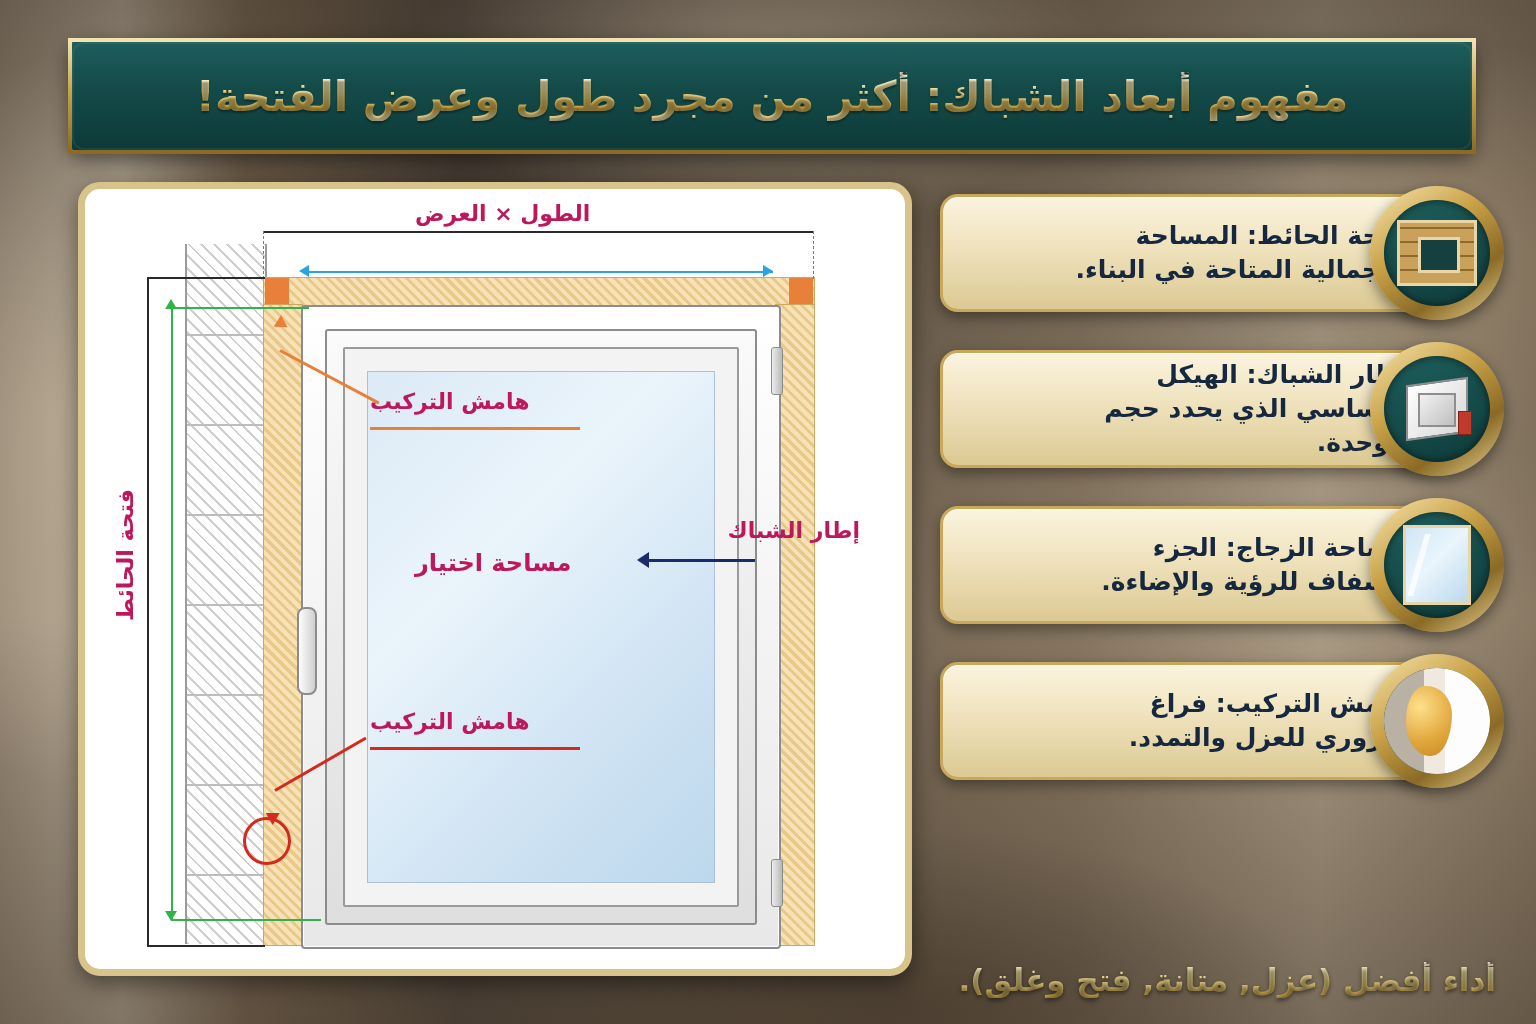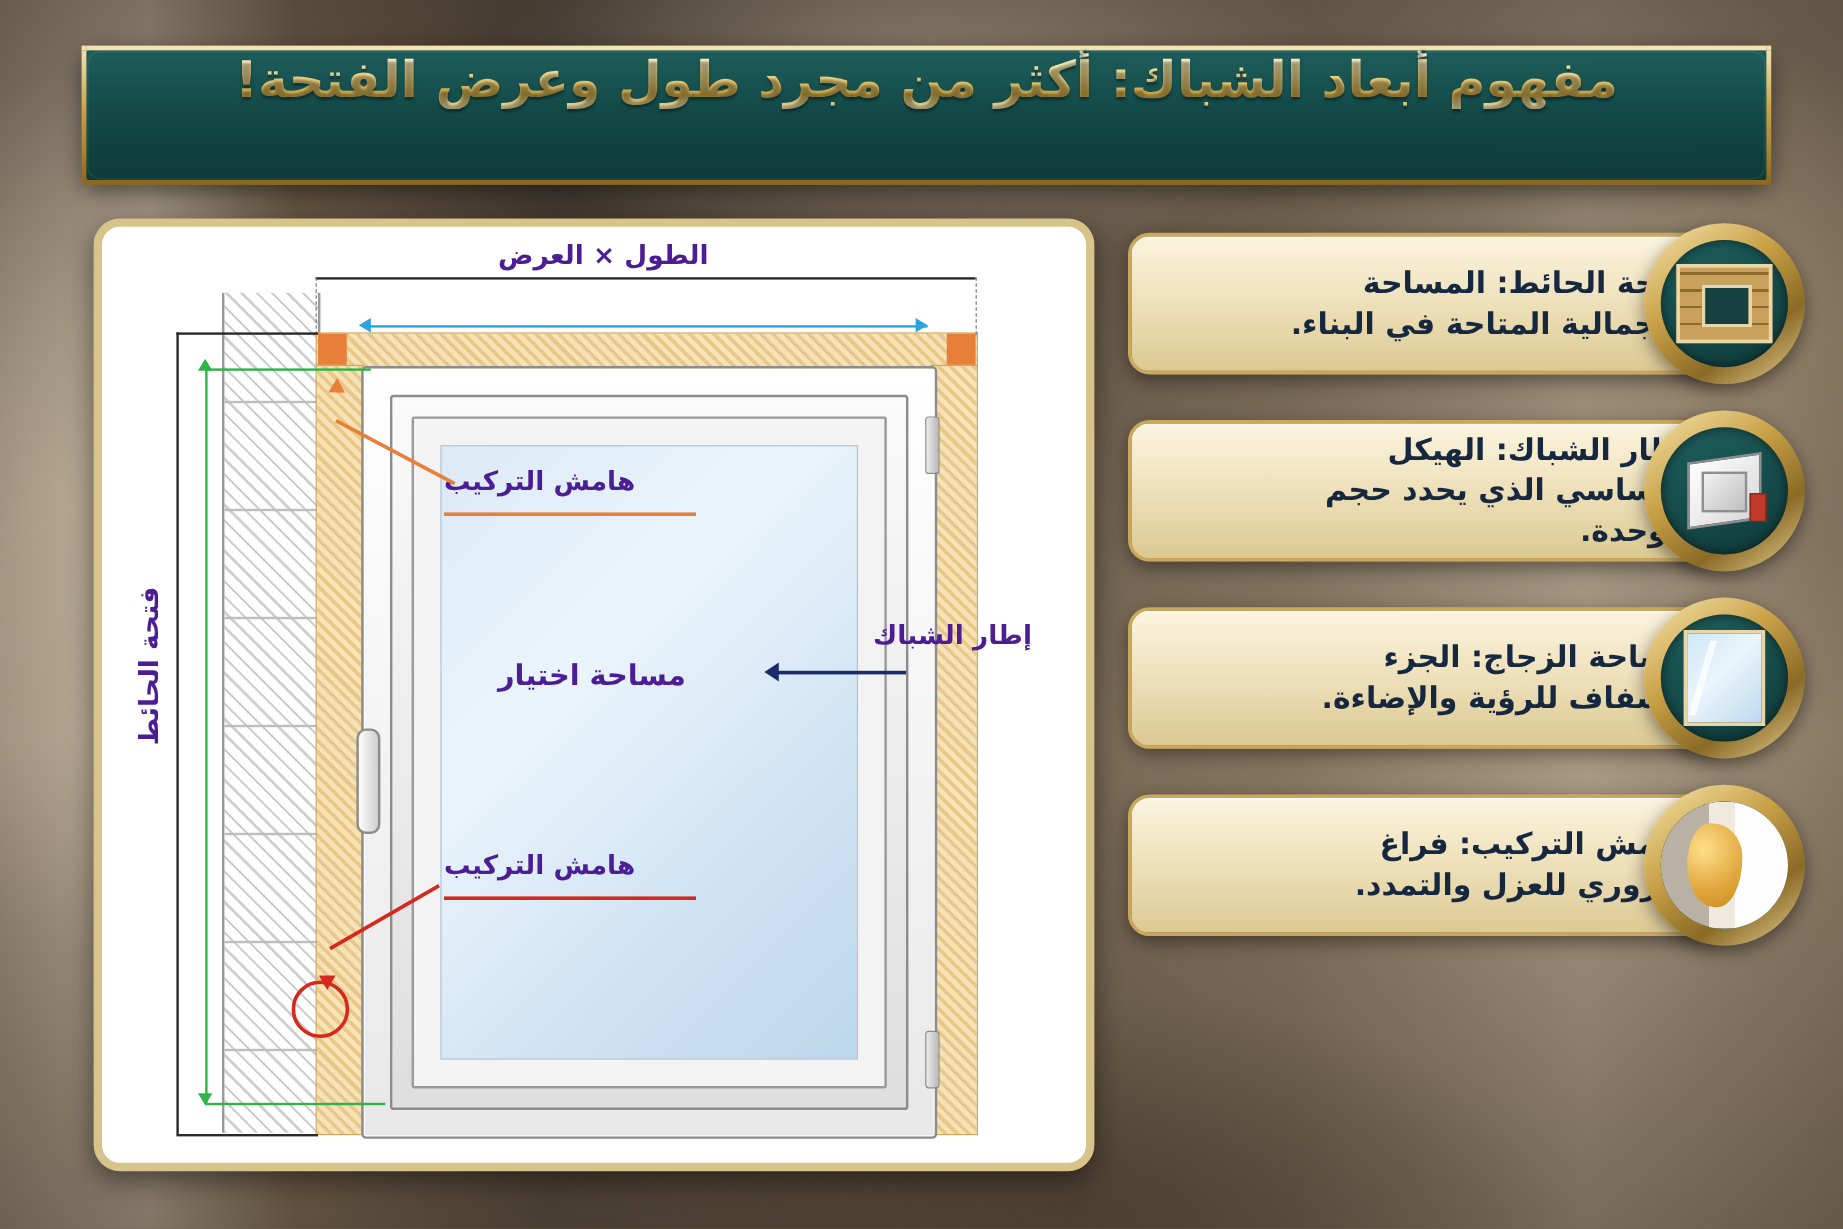--- a/index.html
+++ b/index.html
@@ -26,21 +26,21 @@
   }
 
   
   .title-banner{
     position:absolute;left:68px;top:38px;width:1400px;height:108px;
     border-radius:16px;
     background:linear-gradient(180deg,#1d5d5b 0%,#134a48 45%,#0d3a39 100%);
     border:4px solid;
     border-image:linear-gradient(180deg,#f3e3b0,#c9a34a 45%,#8d6a22) 1;
     box-shadow:0 6px 18px rgba(0,0,0,.45), inset 0 0 0 2px rgba(255,255,255,.06);
-    display:flex;align-items:flex-start;justify-content:center;
+    display:flex;align-items:center;justify-content:center;
   }
   .title-banner .txt{
     font-size:42px;font-weight:bold;letter-spacing:.5px;
     background:linear-gradient(180deg,#fff9e2 0%,#f0d98d 40%,#c9a545 75%,#f4e6b5 100%);
     -webkit-background-clip:text;background-clip:text;color:transparent;
     text-shadow:0 2px 2px rgba(0,0,0,.35);
     white-space:nowrap;
   }
 
   
@@ -106,21 +106,21 @@
   .hinge.top{top:40px;}
   .hinge.bot{bottom:40px;}
 
   
   .dim{position:absolute;}
   .dim-h{height:0;border-top:2px solid;}
   .dim-v{width:0;border-left:2px solid;}
   .tick{position:absolute;width:0;border-left:1px dashed #7a7a7a;}
   .arrowL,.arrowR,.arrowU,.arrowD{position:absolute;width:0;height:0;}
 
-  .lbl{position:absolute;font-weight:bold;color:#4c1d95;white-space:nowrap;}
+  .lbl{position:absolute;font-weight:bold;color:#be185d;white-space:nowrap;}
 
   
   .lead{position:absolute;height:0;}
 
   
   .logo{position:absolute;left:50%;transform:translateX(-50%);bottom:14px;text-align:center;}
   .logo .mark{display:flex;align-items:flex-end;justify-content:center;gap:2px;height:40px;}
   .logo .roof{width:0;height:0;border-left:30px solid transparent;border-right:30px solid transparent;border-bottom:24px solid #1f6fb2;}
   .logo .roof2{width:0;height:0;border-left:22px solid transparent;border-right:22px solid transparent;border-bottom:20px solid #14507f;margin-left:-34px;}
   .logo .name{font-size:22px;font-weight:bold;color:#1b4f86;margin-top:-6px;letter-spacing:.5px;}
@@ -316,13 +316,14 @@
         <div class="ico-foam">
             <div class="blob"></div>
           </div>
       </div>
     </div>
   </div>
 
 </div>
 
 <div class="footer">
+  <div class="l2">أداء أفضل (عزل, متانة, فتح وغلق).</div>
 </div>
 
 </body></html>

